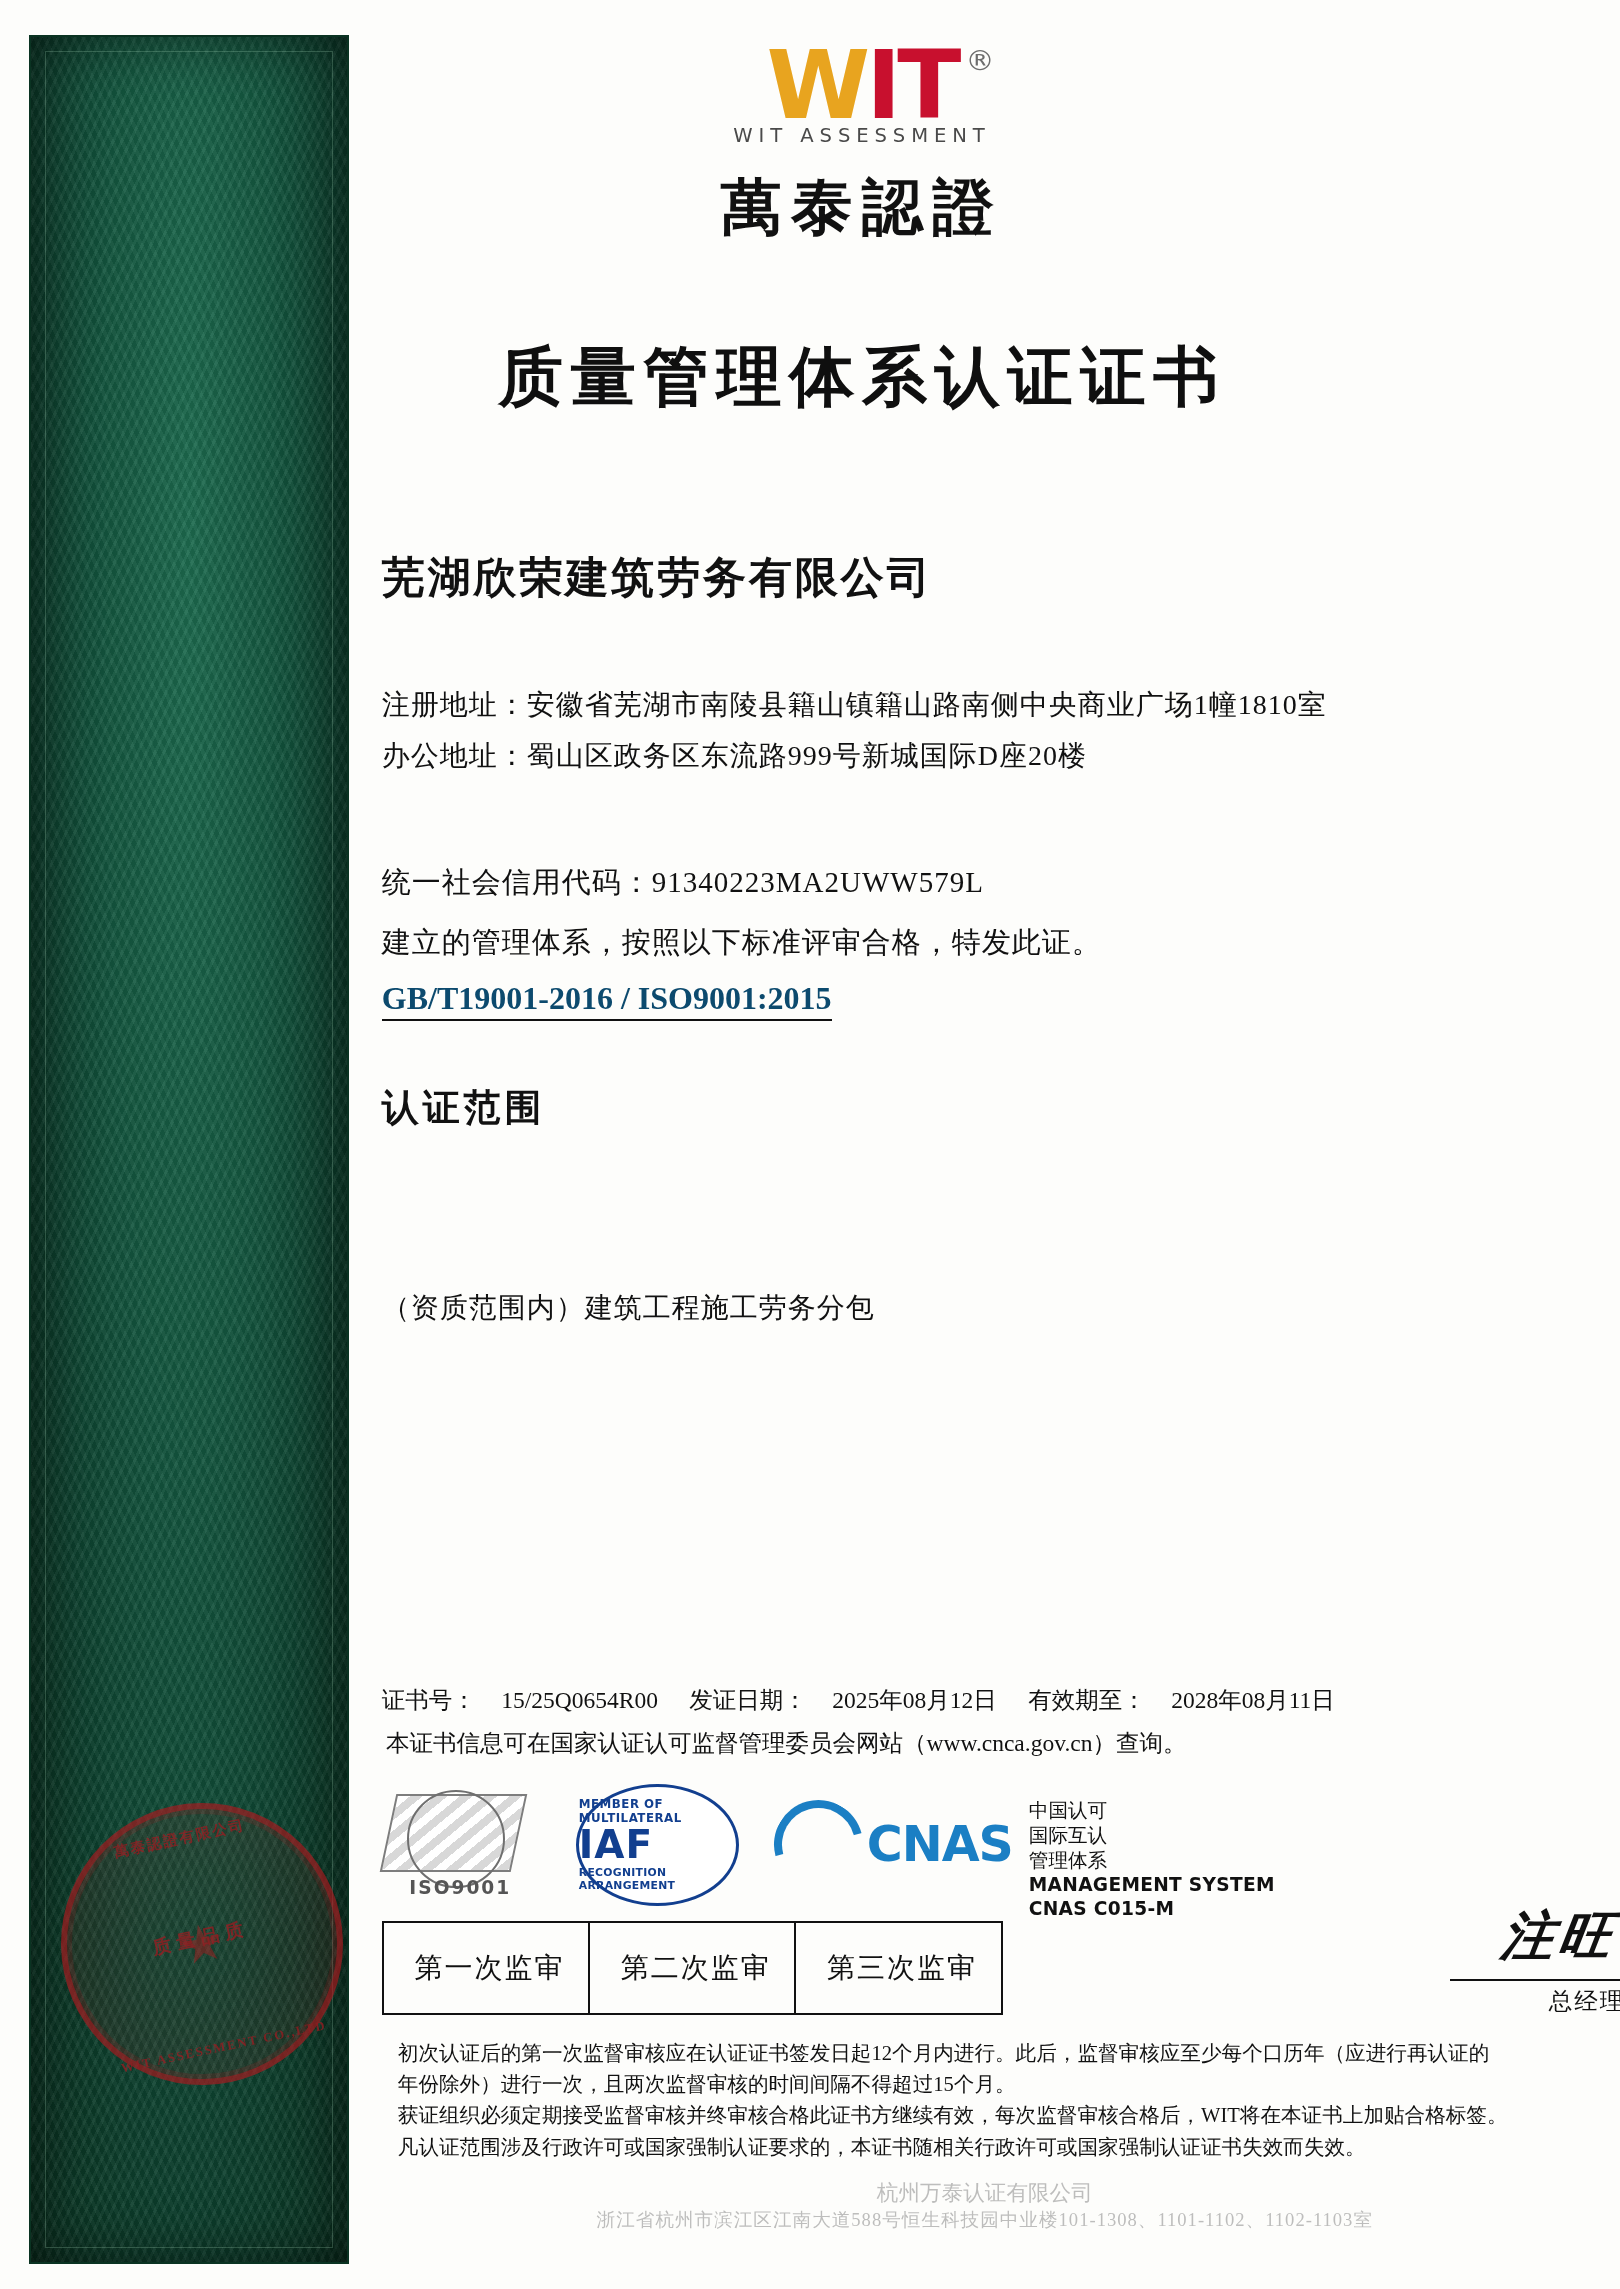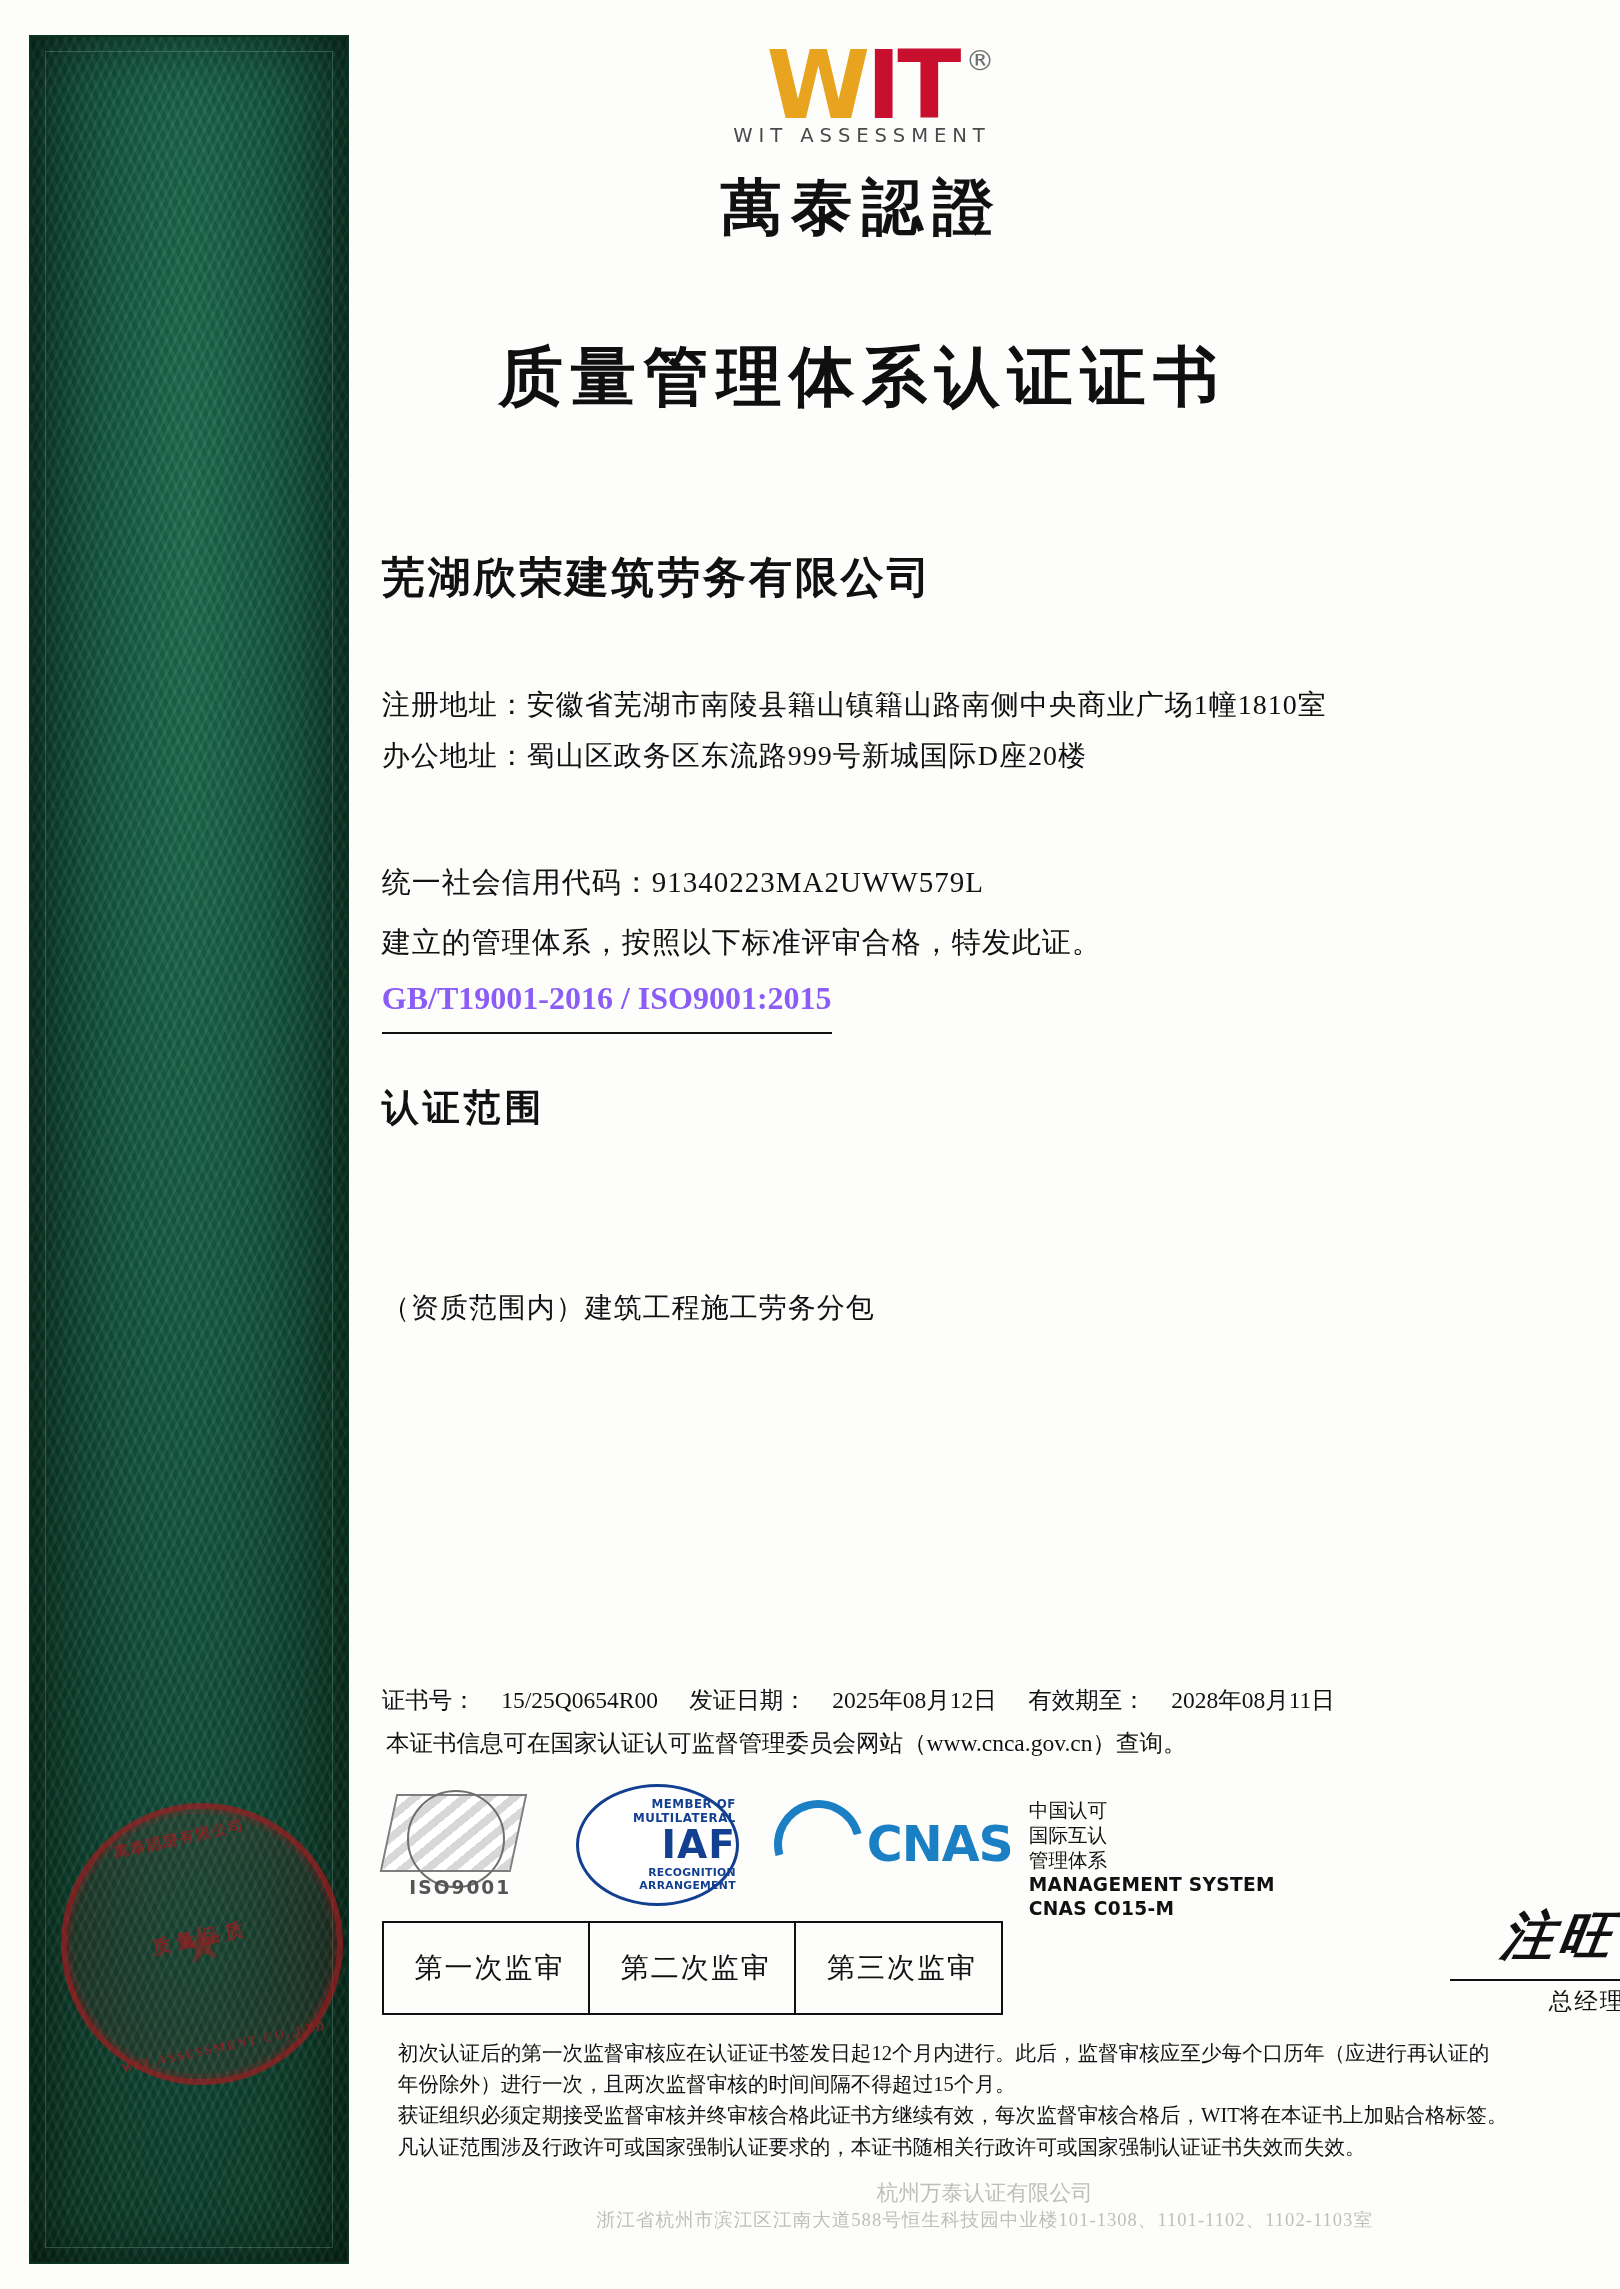--- a/index.html
+++ b/index.html
@@ -184,23 +184,23 @@
     letter-spacing: 1px;
     color: #111;
   }
   .standard {
     position: absolute;
     left: 9.8px;
     top: 980px;
     font-family: "Liberation Serif", serif;
     font-weight: bold;
     font-size: 32px;
-    color: #8b5cf6;
+    color: #0c4a6e;
     border-bottom: 2.9px solid #111;
-    padding-bottom: 15px;
+    padding-bottom: 2px;
   }
   .scope-head {
     position: absolute;
     left: 9.8px;
     top: 1083px;
     font-family: "DejaVu Sans", sans-serif;
     font-weight: bold;
     font-size: 37px;
     letter-spacing: 3.9px;
     color: #111;
@@ -274,21 +274,21 @@
     color: #555;
   }
   .iaf {
     position: absolute;
     left: 194px; top: 0;
     width: 157px; height: 116px;
     border-radius: 50%;
     border: 3.9px solid #123f8f;
     background: #fff;
     color: #123f8f;
-    text-align: right;
+    text-align: left;
   }
   .iaf .iaf-top {
     font-family: "DejaVu Sans", sans-serif;
     font-size: 11.8px;
     letter-spacing: 0.5px;
     margin-top: 9.8px;
     color: #123f8f;
     font-weight: bold;
   }
   .iaf .iaf-main {

